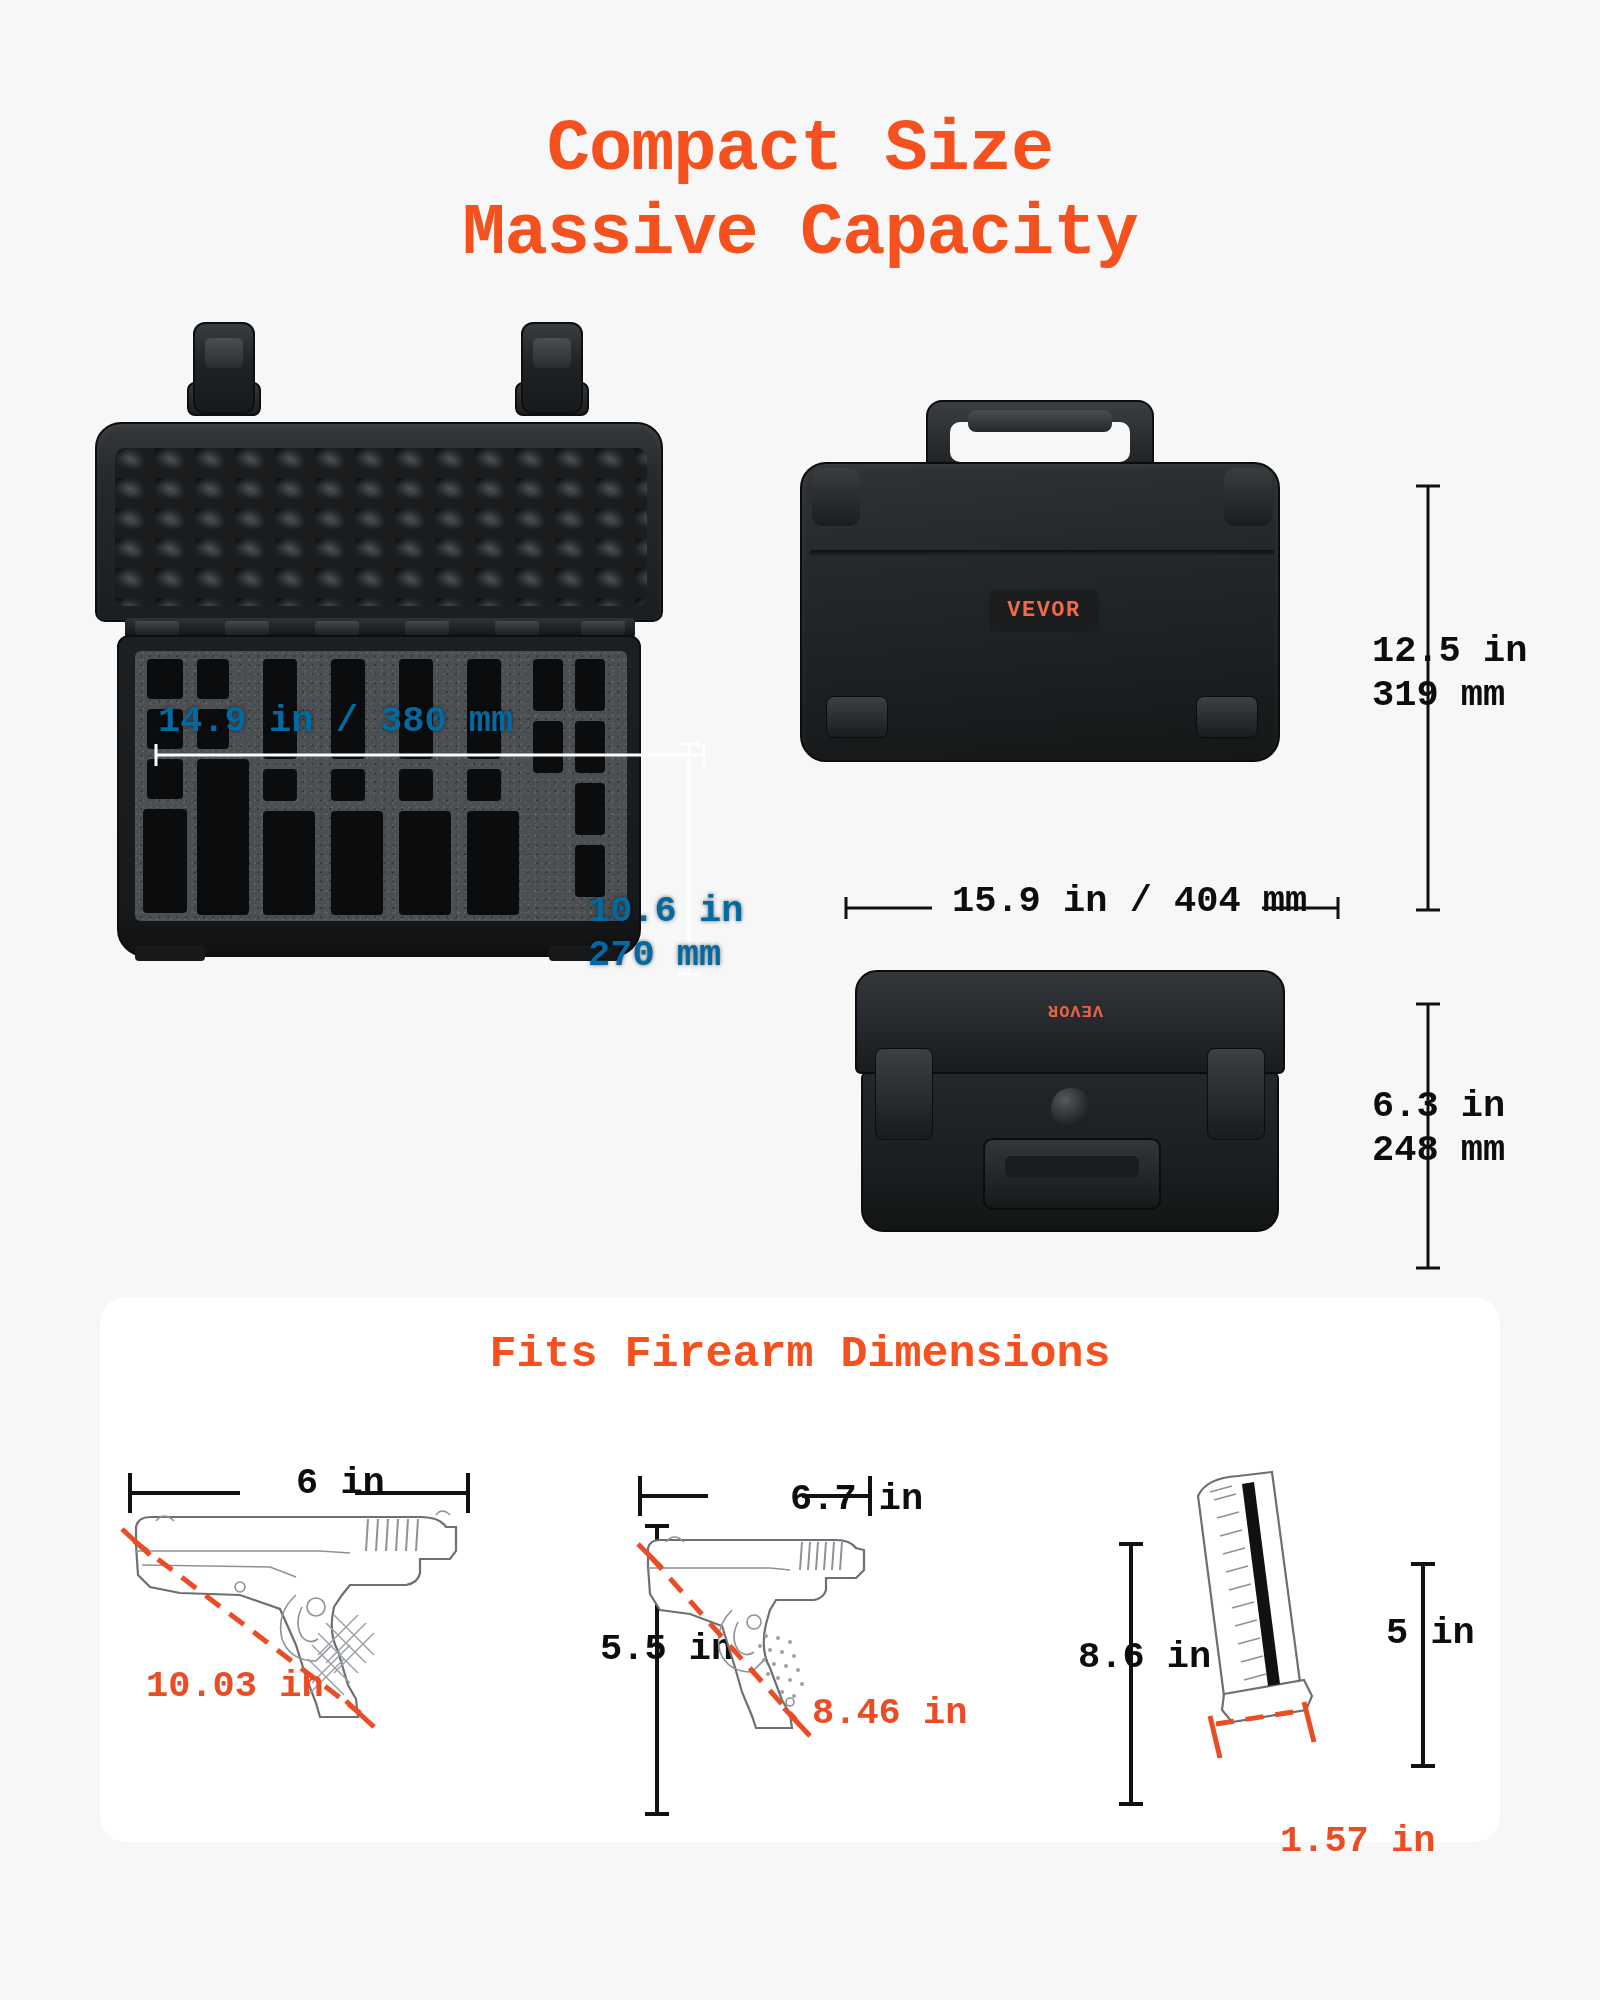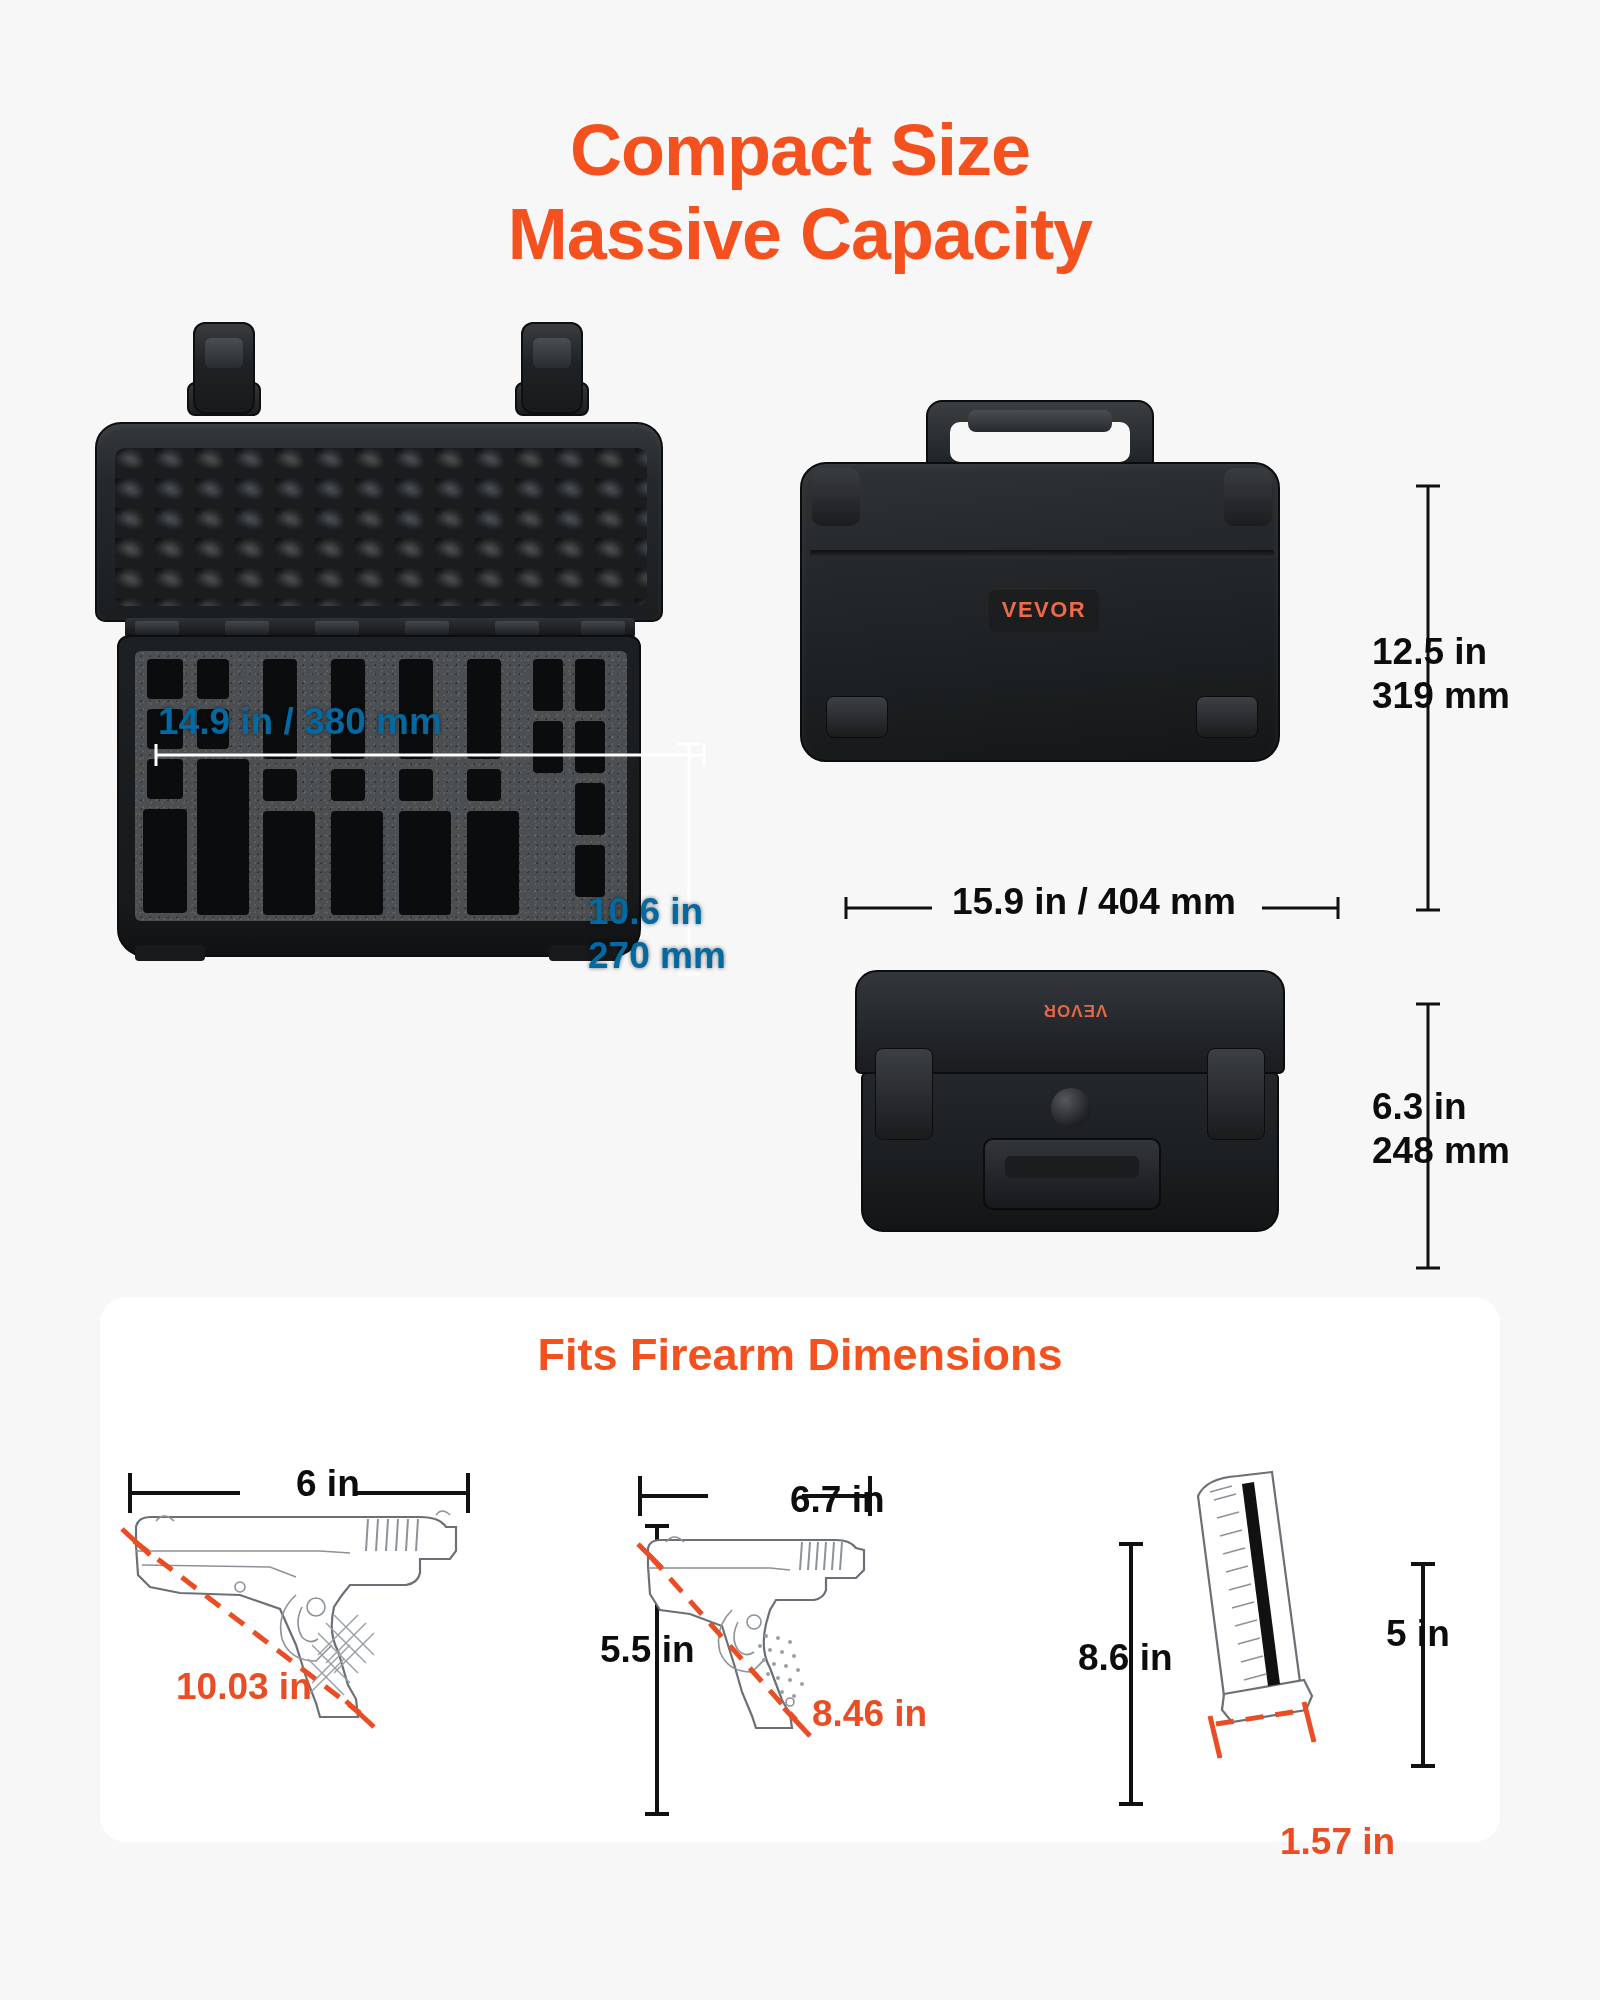--- a/index.html
+++ b/index.html
@@ -2,21 +2,21 @@
 <html><head>
 <meta charset="utf-8">
 <style>
   * { box-sizing: border-box; margin: 0; padding: 0; }
   html, body {
     width: 1600px; height: 2000px;
     background: #f7f7f7;
     font-family: "Liberation Sans", sans-serif;
     overflow: hidden;
   }
-  .page { position: relative; width: 1600px; height: 2000px; background: #f7f7f7; }
+  .page { position: relative; width: 1600px; height: 2000px; background: #f7f7f7; font-family: Liberation Mono, monospace; }
 
   
   .title-block {
     position: absolute; top: 108px; left: 0; width: 1600px;
     text-align: center;
   }
   .title-line {
     font-size: 72px; font-weight: bold; color: #f4511e;
     letter-spacing: -1px; line-height: 1.17;
   }
@@ -412,21 +412,21 @@
     <path class="outline-thin" d="M36,66 Q44,56 54,66"></path>
     <path class="outline-thin" d="M316,60 Q322,52 330,60"></path>
 
     <line class="dash" x1="14" y1="86" x2="240" y2="258"></line>
     <line class="solid-o" x1="2" y1="74" x2="30" y2="100"></line>
     <line class="solid-o" x1="226" y1="246" x2="254" y2="272"></line>
   </svg>
   <div style="position:absolute; left:296px; top:1462px;">
     <span class="lbl-dark">6 in</span>
   </div>
-  <div style="position:absolute; left:146px; top:1665px;margin-left:30px;">
+  <div style="position:absolute; left:146px; top:1665px;">
     <span class="lbl-orange">10.03 in</span>
   </div>
   <svg style="position:absolute; left:644px; top:1522px; width:26px; height:296px;">
     <line x1="13" y1="4" x2="13" y2="292" stroke="#111" stroke-width="4"></line>
     <line x1="1" y1="4" x2="25" y2="4" stroke="#111" stroke-width="4"></line>
     <line x1="1" y1="292" x2="25" y2="292" stroke="#111" stroke-width="4"></line>
   </svg>
   <div style="position:absolute; left:600px; top:1628px;">
     <span class="lbl-dark">5.5 in</span>
   </div>

